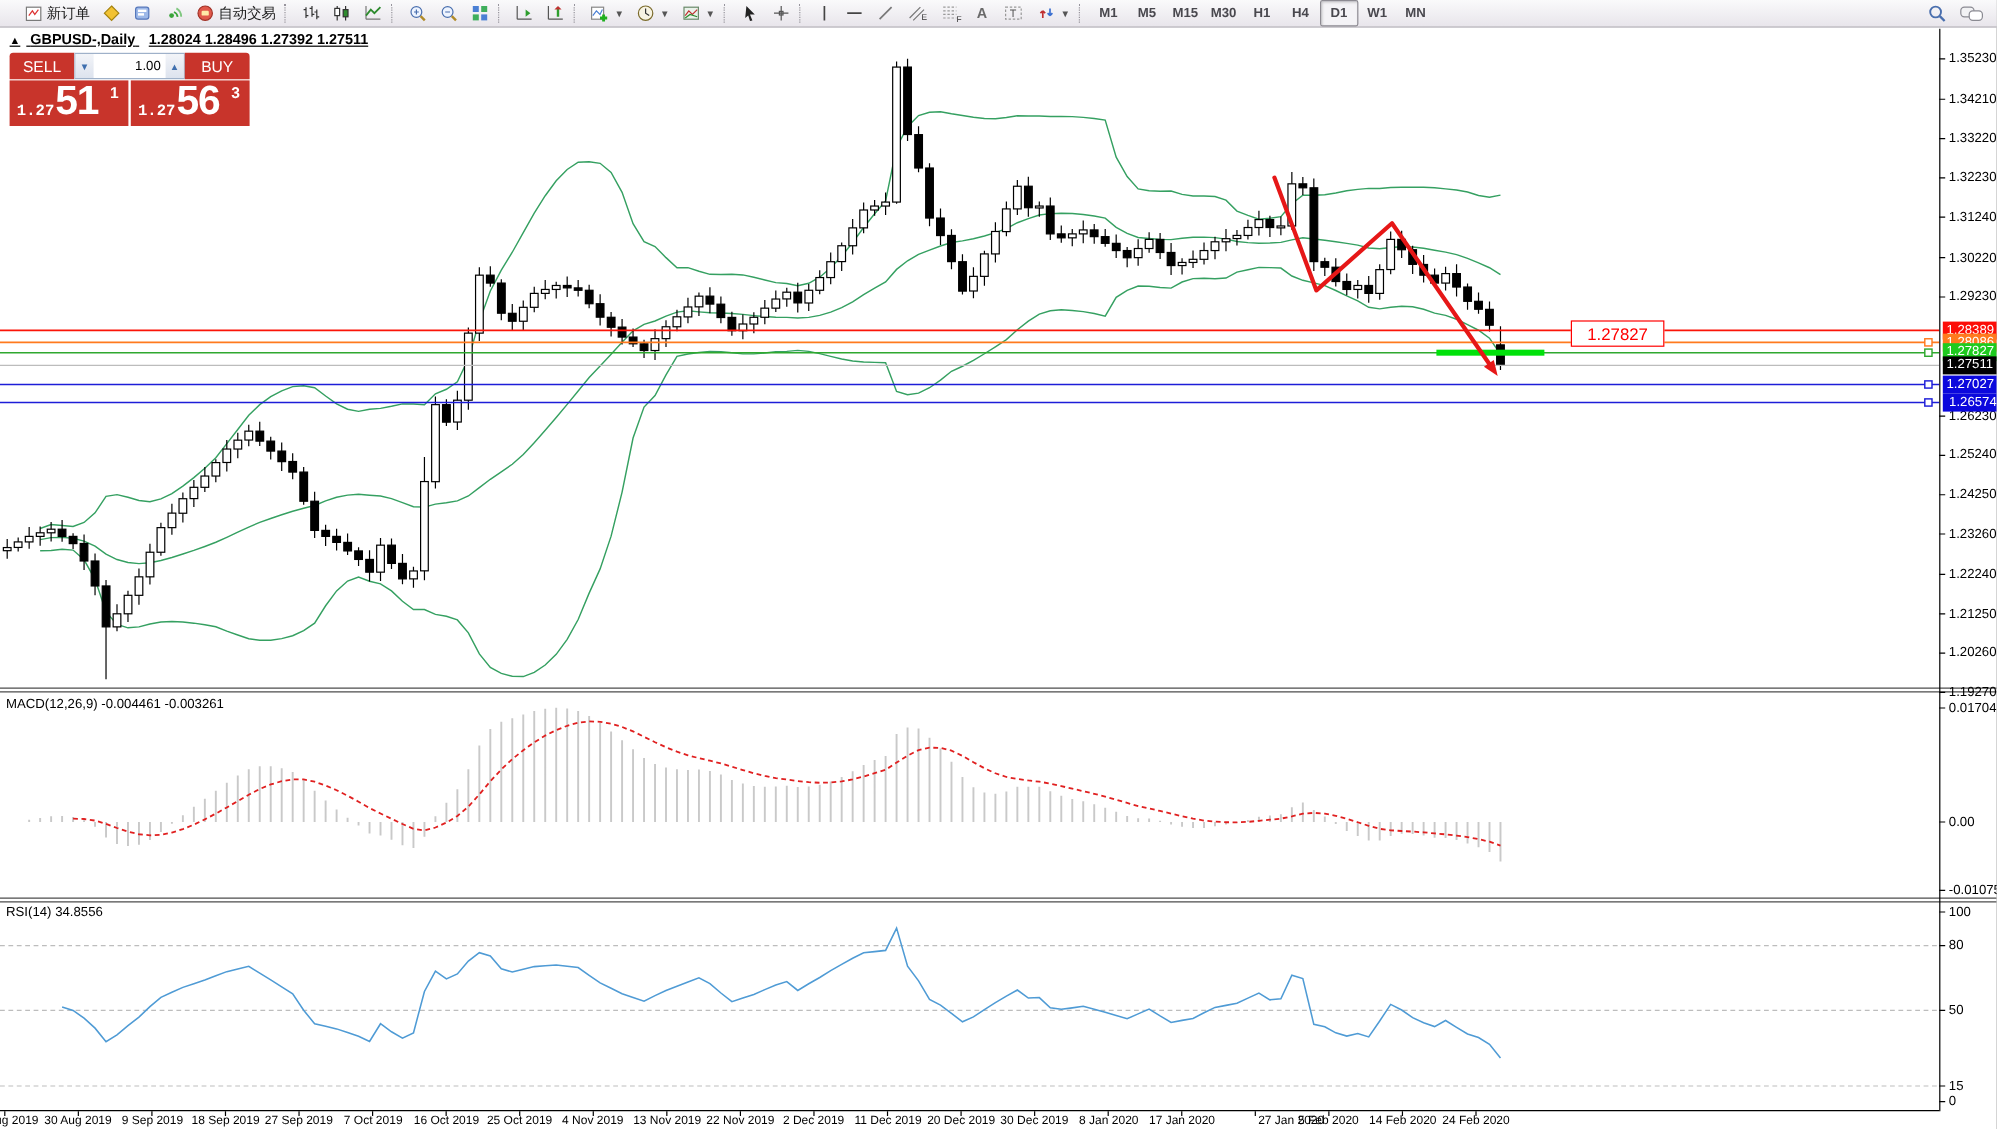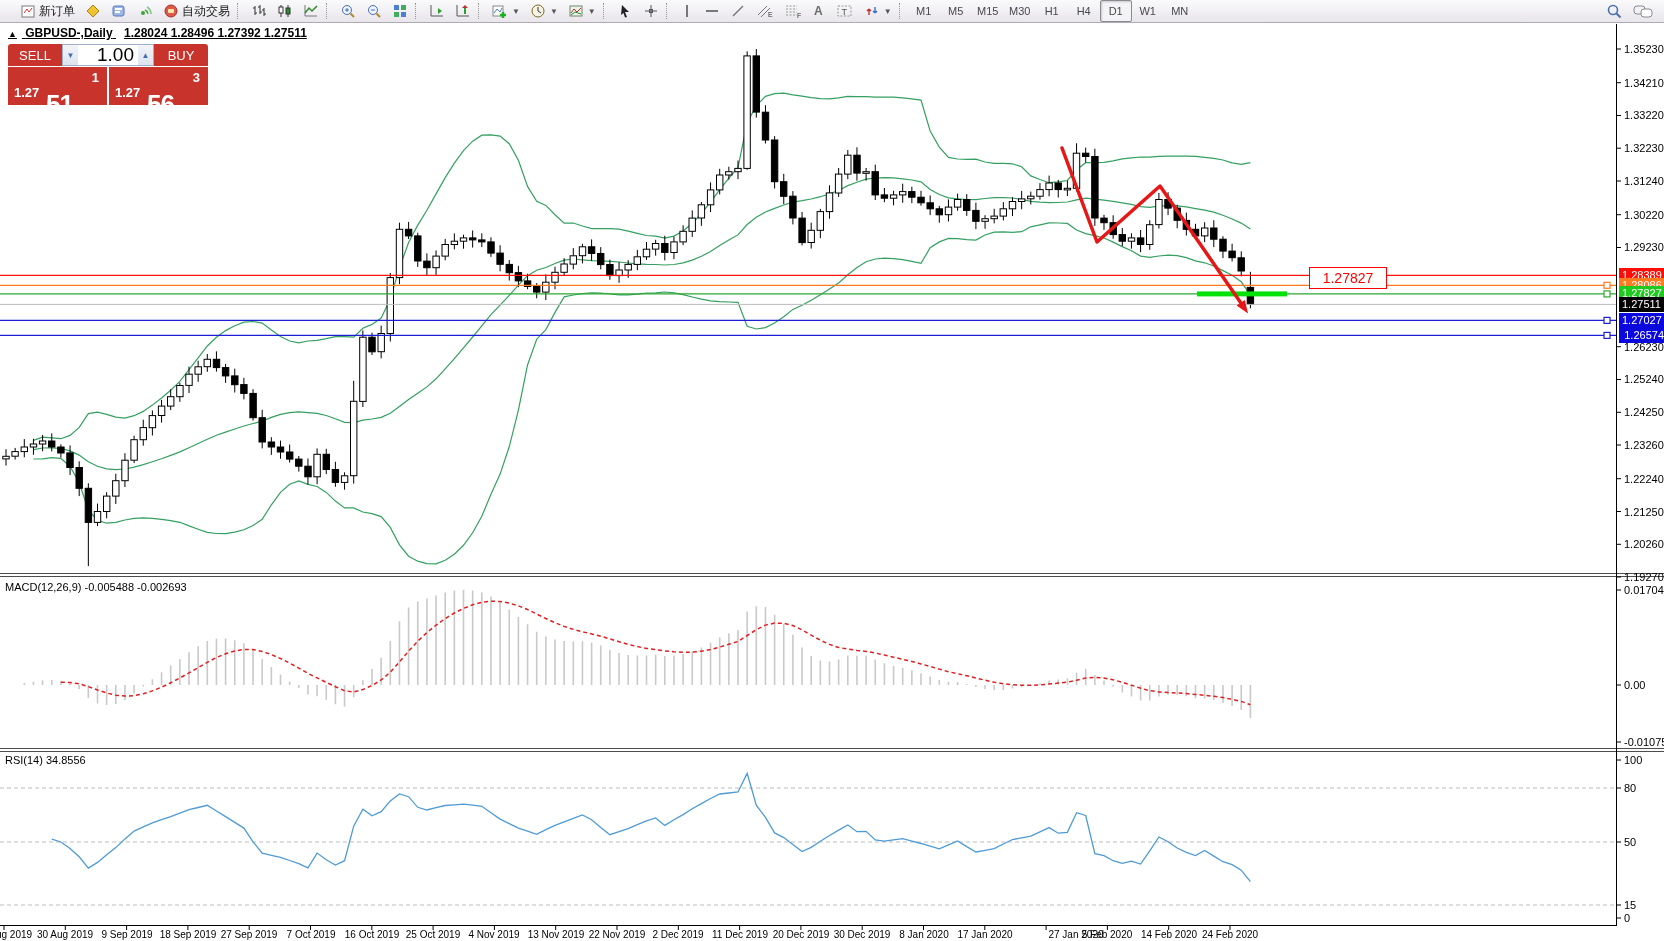--- a/index.html
+++ b/index.html
@@ -5,46 +5,46 @@
   html,body{margin:0;padding:0;background:#888;}
   #app{position:relative;width:1664px;height:941px;background:#fff;overflow:hidden;
        font-family:"Liberation Sans",sans-serif;-webkit-font-smoothing:antialiased;}
   
   #toolbar{position:absolute;left:0;top:0;width:1664px;height:23px;
     background:linear-gradient(#fafafb,#e8e5eb);border-bottom:1px solid #aeabb3;
     display:flex;align-items:center;padding-left:16px;box-sizing:border-box;}
   .tbtn{height:20px;display:flex;align-items:center;gap:3px;padding:0 4px;
     border:1px solid transparent;border-radius:2px;font-size:12px;color:#1a1a1a;cursor:default;}
   .tsep{width:6px;height:16px;margin:0 2px;border-left:1px dotted #97949c;}
-  .tf{min-width:22px;justify-content:center;font-size:11px;font-weight:400;color:#49484e;padding:0 4px;}
+  .tf{min-width:22px;justify-content:center;font-size:11px;font-weight:700;color:#49484e;padding:0 4px;}
   .tf.active{background:#f4f3f6;border:1px solid #8d8b92;box-shadow:inset 1px 1px 2px rgba(0,0,0,.18);}
   .caret{font-size:8px;color:#555;margin-left:1px;}
   #toolbar-right{margin-left:auto;display:flex;align-items:center;margin-right:6px;}
   
   #chart-title{position:absolute;left:8px;top:26px;font-size:12px;font-weight:700;color:#000;text-decoration:underline;}
   #chart-title .tri{font-size:9px;margin-right:5px;}
   .paneLabel{position:absolute;left:5px;font-size:11px;color:#000;}
   .axlabel{position:absolute;left:1624px;font-size:11px;color:#000;height:14px;line-height:14px;white-space:nowrap;}
   .tag{position:absolute;left:1619px;width:45px;height:15px;font-size:11px;line-height:15px;
        color:#fff;padding-left:3px;box-sizing:border-box;white-space:nowrap;}
   .datelabel{position:absolute;top:929px;font-size:10px;color:#000;transform:translateX(-50%);white-space:nowrap;}
   
   #trade-panel{position:absolute;left:8px;top:44px;width:200px;height:53px;}
   #tp-top{position:absolute;left:0;top:0;width:200px;height:22px;display:flex;}
   .tp-btn{width:54px;background:#c8342b;color:#fff;font-size:13px;display:flex;align-items:center;justify-content:center;}
   #tp-sell-btn{border-radius:3px 0 0 0;}
   #tp-buy-btn{border-radius:0 3px 0 0;margin-left:auto;}
   #tp-vol{flex:1;display:flex;border:1px solid #9fb1c9;box-sizing:border-box;background:#fff;}
   .tp-spin{width:15px;background:linear-gradient(#f2f4f8,#dde3ee);color:#3f6fae;font-size:8px;
        display:flex;align-items:center;justify-content:center;}
-  #tp-vol-val{flex:1;text-align:right;font-size:19px;line-height:20px;padding-right:4px;color:#000;}
+  #tp-vol-val{flex:1;text-align:right;font-size:11px;line-height:20px;padding-right:4px;color:#000;}
   #tp-prices{position:absolute;left:0;top:23px;width:200px;height:38px;display:flex;gap:2px;}
   .tp-price{flex:1;background:#c8342b;color:#fff;position:relative;}
-  .tp-small{position:absolute;left:6px;bottom:5px;font-size:13px;font-weight:700;}
-  .tp-big{position:absolute;left:38px;top:-2px;font-size:26px;font-weight:700;letter-spacing:-1px;margin-top:24px;}
+  .tp-small{position:absolute;left:6px;bottom:5px;font-size:13px;font-weight:700;font-family:Liberation Mono, monospace;}
+  .tp-big{position:absolute;left:38px;top:-2px;font-size:34px;font-weight:700;letter-spacing:-1px;}
   .tp-sup{position:absolute;right:8px;top:3px;font-size:13px;font-weight:700;}
   
   #callout{position:absolute;left:1309px;top:267px;width:76px;height:20px;border:1px solid #ff0000;
      background:#fff;color:#ff0000;font-size:14px;text-align:center;line-height:20px;}
   #annotation{position:absolute;left:1332px;top:316px;font-size:30px;font-weight:700;color:#00ca35;
      text-shadow:1px 1px 0 rgba(20,110,20,.55);letter-spacing:4px;white-space:nowrap;}
   svg text{font-family:"Liberation Sans",sans-serif;}
 </style>
 </head>
 <body>
@@ -502,21 +502,21 @@
         <span class="tp-sup">1</span>
       </div>
       <div class="tp-price">
         <span class="tp-small">1.27</span>
         <span class="tp-big">56</span>
         <span class="tp-sup">3</span>
       </div>
     </div>
   </div>
 
-  <div class="paneLabel" style="top:581px;">MACD(12,26,9) -0.005488 -0.002693</div>
+  <div class="paneLabel" style="top:581px;">MACD(12,26,9) -0.004461 -0.003261</div>
   <div class="paneLabel" style="top:754px;">RSI(14) 34.8556</div>
   <div id="callout">1.27827</div>
 
   <div id="labels">
       <div class="axlabel" style="top: 42px;">1.35230</div>
       <div class="axlabel" style="top: 76px;">1.34210</div>
       <div class="axlabel" style="top: 108px;">1.33220</div>
       <div class="axlabel" style="top: 141px;">1.32230</div>
       <div class="axlabel" style="top: 174px;">1.31240</div>
       <div class="axlabel" style="top: 208px;">1.30220</div>

